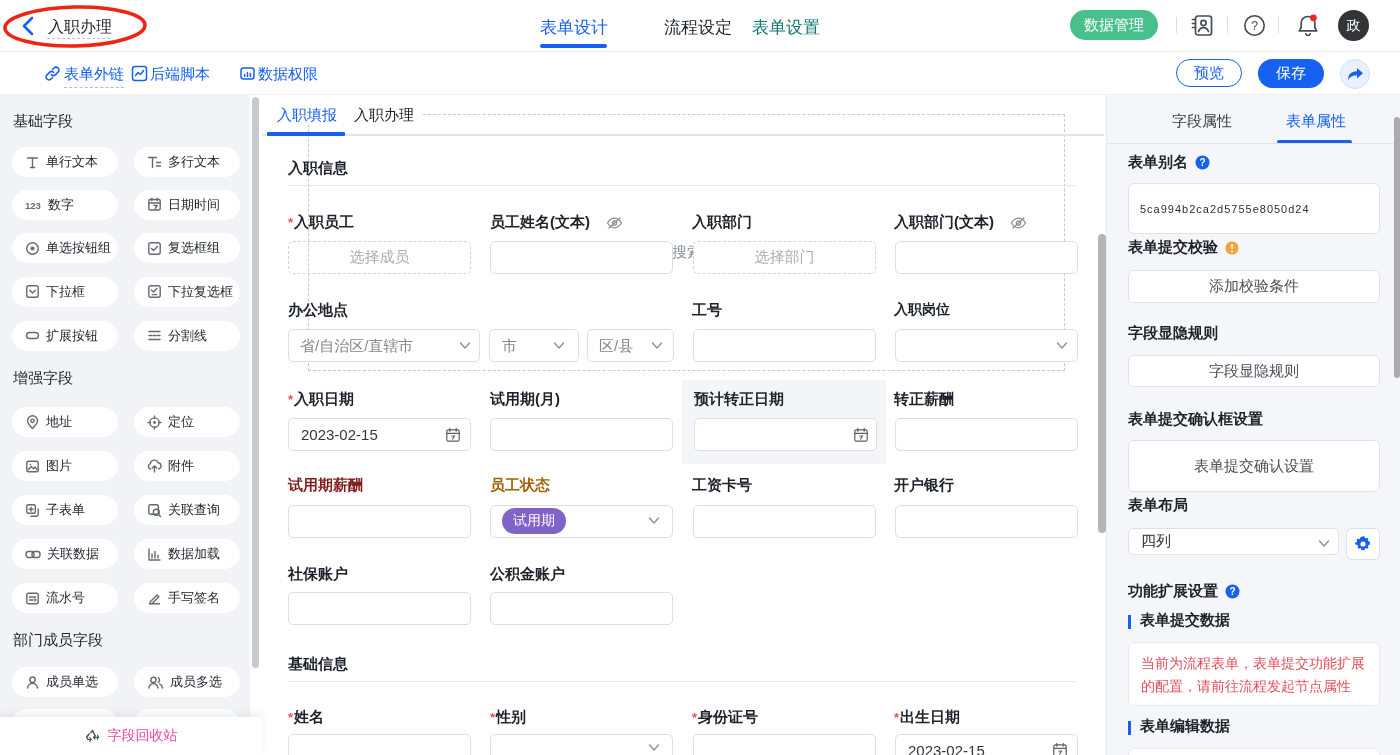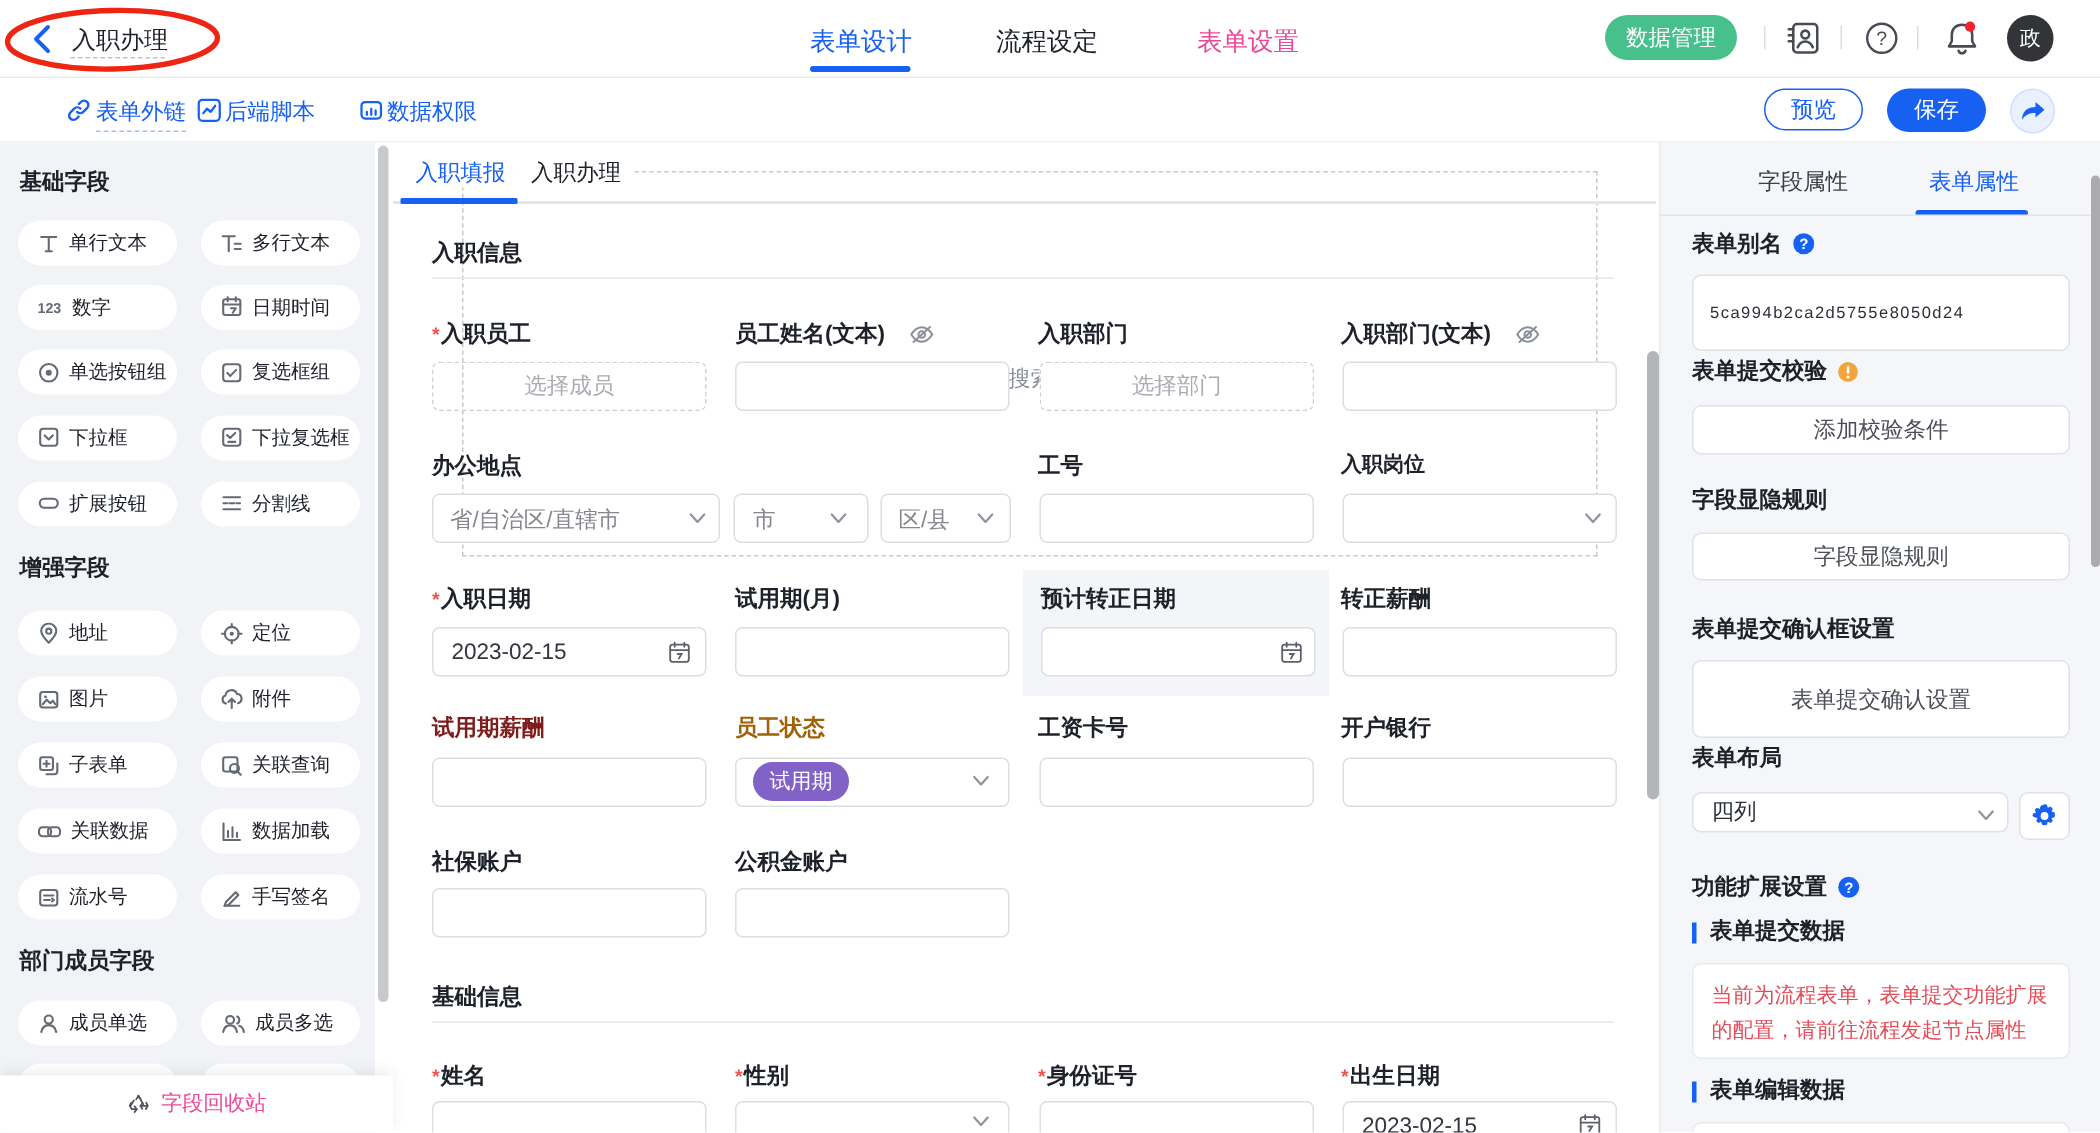--- a/index.html
+++ b/index.html
@@ -8,39 +8,39 @@
 .lbl{font-size:15px;font-weight:700;color:#1d2129;white-space:nowrap}
 .inp{position:absolute;height:33px;border:1px solid #dcdee3;border-radius:5px;background:#fff}
 .dashinp{position:absolute;height:33px;border:1px dashed #cfd2d7;border-radius:5px;background:transparent;
  display:flex;align-items:center;justify-content:center;color:#a9acb2;font-size:15px}
 .star{color:#f04f4f;margin-right:1px;font-size:13px;line-height:1}
 .plabel{position:absolute;left:1128px;font-size:15px;font-weight:700;color:#1d2129;white-space:nowrap;display:flex;align-items:center;gap:7px}
 .pbtn{position:absolute;left:1128px;width:252px;border:1px solid #e0e2e7;border-radius:6px;background:#fff;
  display:flex;align-items:center;justify-content:center;font-size:15px;color:#4b4f58}
 .pill{position:absolute;width:106px;height:30px;background:#fff;border-radius:15px;display:flex;align-items:center;
  font-size:13px;color:#1d2129;padding-left:13px;gap:6px;white-space:nowrap;overflow:hidden}
-.shead{position:absolute;font-size:15px;font-weight:700;color:#1d2129}
+.shead{position:absolute;font-size:15px;font-weight:400;color:#1d2129}
 </style></head>
 <body>
 
 <div class="ab" style="left:308px;top:114px;width:757px;height:257px;border:1px dashed #c9c9c9;z-index:1"></div>
 
 <div class="ab" style="left:0;top:0;width:1400px;height:52px;background:#fff;border-bottom:1px solid #e9ebee;z-index:30">
   <svg class="ab" style="left:21px;top:16px" width="14" height="20" viewBox="0 0 14 20">
       <polyline points="11,2 3,10 11,18" fill="none" stroke="#1660f2" stroke-width="2.6" stroke-linecap="round" stroke-linejoin="round"></polyline>
     </svg>
   <div class="ab" style="left:48px;top:17px;font-size:16px;color:#1d2129">入职办理</div>
   <div class="ab" style="left:47px;top:38px;width:63px;border-top:1px dashed #bfc3c9"></div>
   <svg class="ab" style="left:2px;top:4px;z-index:31" width="148" height="45" viewBox="0 0 148 45">
       <ellipse cx="73" cy="22.5" rx="70" ry="19.5" fill="none" stroke="#ee2512" stroke-width="3.6" transform="rotate(-1.2 73 22.5)"></ellipse>
     </svg>
   <div class="ab" style="left:540px;top:16px;font-size:17px;color:#1660f2">表单设计</div>
   <div class="ab" style="left:540px;top:44px;width:67px;height:4px;background:#1660f2;border-radius:2px"></div>
   <div class="ab" style="left:664px;top:16px;font-size:17px;color:#1d2129">流程设定</div>
-  <div class="ab" style="left:798px;top:16px;font-size:17px;color:#ec4899">表单设置</div>
+  <div class="ab" style="left:752px;top:16px;font-size:17px;color:#0f766e">表单设置</div>
   <div class="ab" style="left:1070px;top:10px;width:88px;height:30px;border-radius:15px;background:#48c08c;color:#fff;font-size:15px;display:flex;align-items:center;justify-content:center">数据管理</div>
   <div class="ab" style="left:1176px;top:17px;width:1px;height:16px;background:#dcdee2"></div>
   <svg class="ab" style="left:1191px;top:14px" width="23" height="23" viewBox="0 0 23 23" fill="none" stroke="#474c54" stroke-width="1.7" stroke-linecap="round">
     <rect x="4.5" y="2" width="16" height="19" rx="2.5"></rect>
       <circle cx="12.5" cy="9" r="2.6"></circle>
       <path d="M7.5 17.5c1-2.6 2.7-3.9 5-3.9s4 1.3 5 3.9" stroke-linejoin="round"></path>
       <path d="M1.5 5.5h3M1.5 9.5h3M1.5 13.5h3"></path>
   </svg>
   <div class="ab" style="left:1227px;top:17px;width:1px;height:16px;background:#dcdee2"></div>
   <div class="ab" style="left:1278px;top:17px;width:1px;height:16px;background:#dcdee2"></div>

